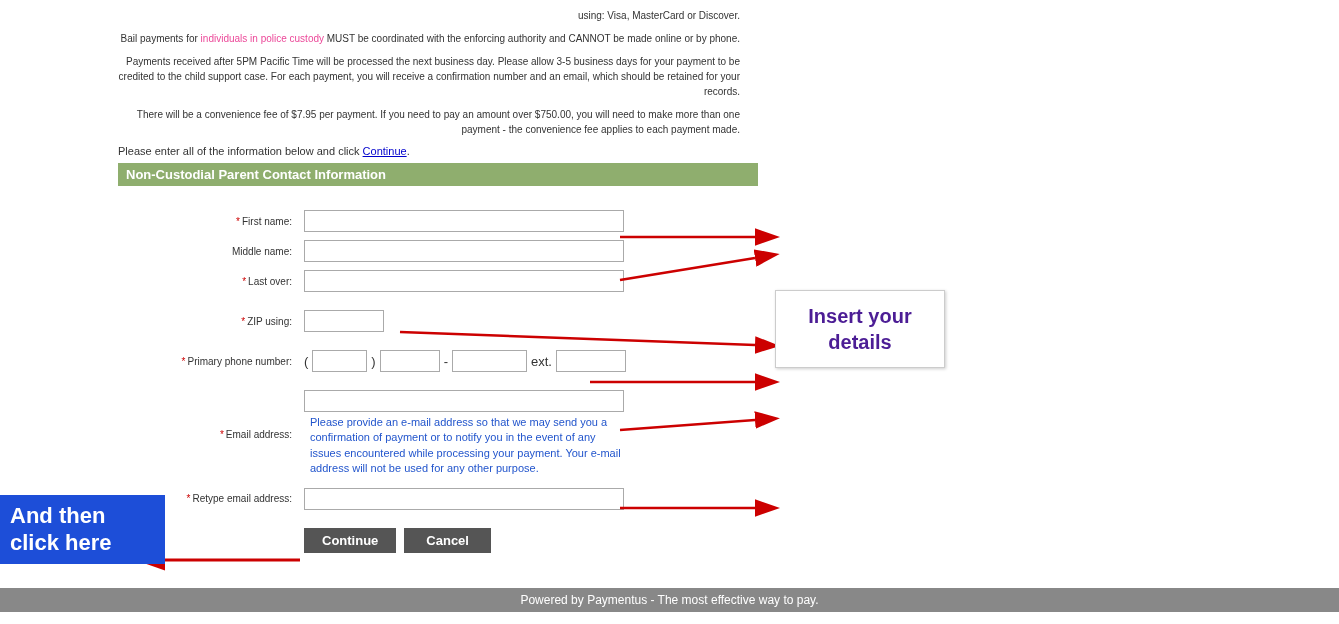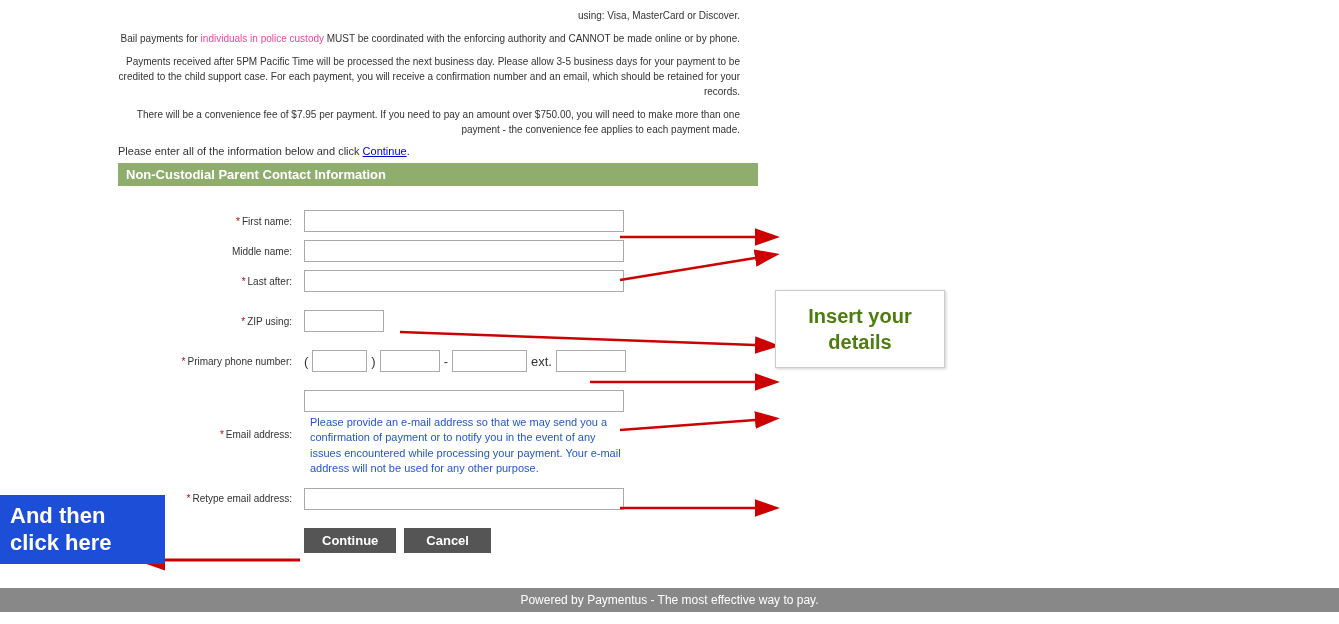--- a/index.html
+++ b/index.html
@@ -140,21 +140,21 @@
       position: absolute;
       left: 775px;
       top: 290px;
       width: 170px;
       background: #fff;
       border: 1px solid #ccc;
       padding: 12px 10px;
       text-align: center;
       font-size: 20px;
       font-weight: bold;
-      color: #4d7c0f;
+      color: #4c1d95;
       line-height: 1.3;
       box-shadow: 1px 1px 3px rgba(0,0,0,0.2);
     }
   </style>
 </head>
 <body>
 
 <div class="page-wrapper">
 
   <div class="content-area">
@@ -196,21 +196,21 @@
       <tr>
         <td class="label-cell">
           <span>Middle name:</span>
         </td>
         <td>
           <input type="text" class="input-full" style="">
         </td>
       </tr>
       <tr>
         <td class="label-cell">
-          <span class="required-star">*</span><span>Last after:</span>
+          <span class="required-star">*</span><span>Last over:</span>
         </td>
         <td>
           <input type="text" class="input-full" style="">
         </td>
       </tr>
       <tr>
             <td colspan="2" style="height:10px;"></td>
           </tr>
       <tr>
         <td class="label-cell">

